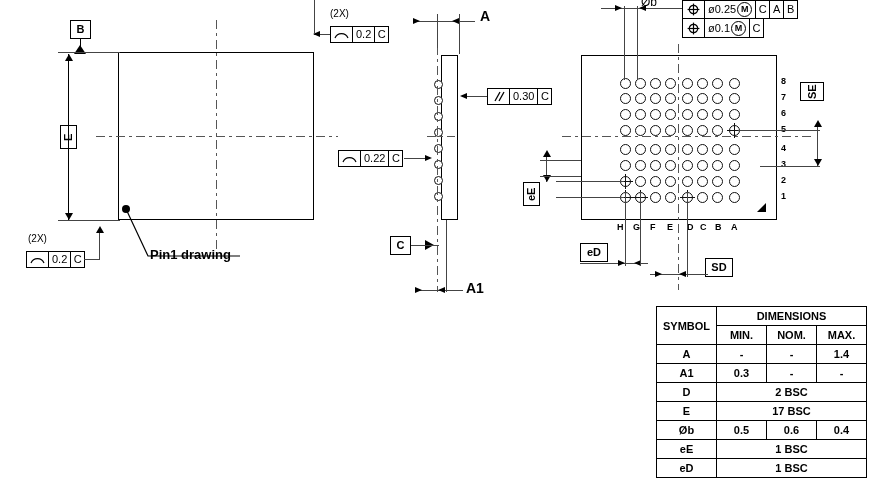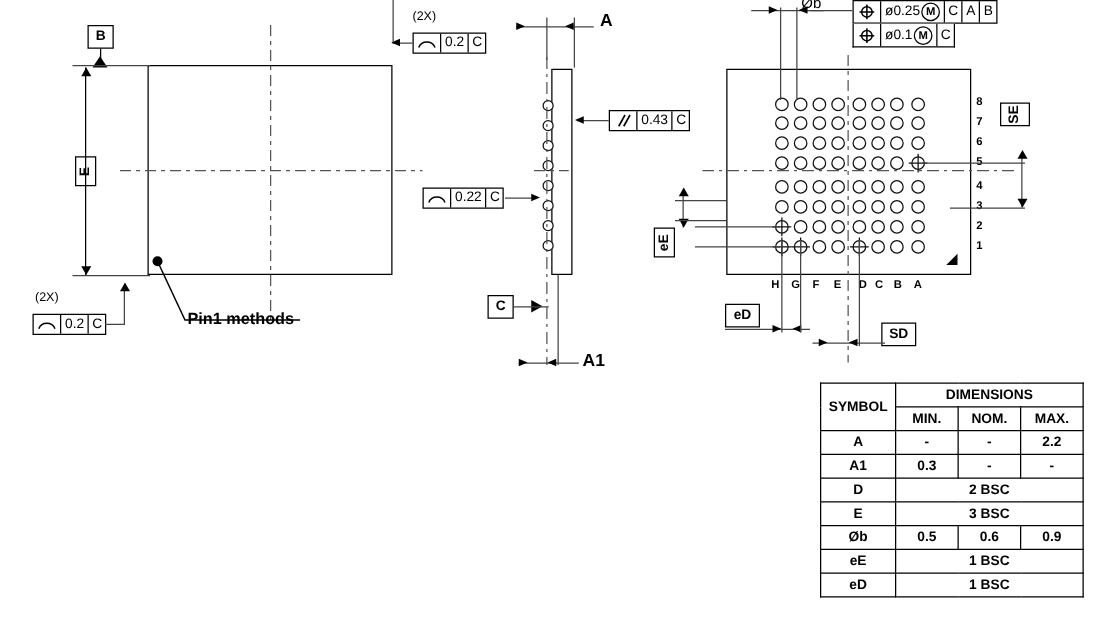--- a/index.html
+++ b/index.html
@@ -128,21 +128,21 @@
     <div class="cl-v" style="left:216px;top:20px;height:236px;"></div>
     <div class="cl-h" style="left:96px;top:136px;width:242px;"></div>
 
     <div class="pin1dot" style="left:122px;top:205px;"></div>
 
     <div class="ln" style="left:126px;top:210px;width:1px;height:0;
                 transform-origin:0 0;transform:rotate(-58deg);"></div>
     <svg class="abs" style="left:118px;top:200px;width:130px;height:62px;" viewBox="0 0 130 62">
       <polyline points="8,9 30,56 122,56" fill="none" stroke="#000" stroke-width="1.2"></polyline>
     </svg>
-    <div class="lbl b" style="left:150px;top:248px;font-size:13px;">Pin1 methods</div>
+    <div class="lbl b" style="left:150px;top:248px;font-size:13px;">Pin1 drawing</div>
 
     <div class="boxsym" style="left:70px;top:20px;width:21px;height:19px;">B</div>
     <div class="ln vl" style="left:80px;top:39px;height:13px;"></div>
     <div class="ah dtri-u" style="left:74px;top:45px;"></div>
 
     <div class="boxsym rot" style="left:60px;top:125px;width:17px;height:24px;">E</div>
     <div class="ln vl" style="left:68px;top:54px;height:166px;"></div>
     <div class="ah ah-u" style="left:64.5px;top:54px;"></div>
     <div class="ah ah-d" style="left:64.5px;top:213px;"></div>
 
@@ -214,21 +214,21 @@
     <div class="ext vl" style="left:437px;top:14px;height:34px;"></div>
     <div class="ext vl" style="left:459px;top:14px;height:40px;"></div>
 
     <div class="fcf" style="left:487px;top:88px;">
       <div class="cell sym">
         <svg class="g-par" viewBox="0 0 14 11">
           <line x1="3" y1="10" x2="8" y2="1" stroke="#000" stroke-width="1.3"></line>
           <line x1="7" y1="10" x2="12" y2="1" stroke="#000" stroke-width="1.3"></line>
         </svg>
       </div>
-      <div class="cell">0.43</div>
+      <div class="cell">0.30</div>
       <div class="cell dat">C</div>
     </div>
     <div class="ext hl" style="left:462px;top:96px;width:25px;height:1px;"></div>
     <div class="ah ah-l" style="left:460px;top:92.5px;"></div>
 
     <div class="boxsym" style="left:390px;top:236px;width:21px;height:19px;">C</div>
     <div class="ext hl" style="left:411px;top:245px;width:14px;height:1px;"></div>
     <div class="ah dtri-l" style="left:425px;top:240px;transform:scaleX(-1);"></div>
     <div class="ext hl" style="left:425px;top:245px;width:14px;height:1px;"></div>
 
@@ -425,41 +425,41 @@
         <th class="cval">MIN.</th>
         <th class="cval">NOM.</th>
         <th class="cval">MAX.</th>
       </tr>
     </thead>
     <tbody>
       <tr>
         <td>A</td>
         <td>-</td>
         <td>-</td>
-        <td>2.2</td>
+        <td>1.4</td>
       </tr>
       <tr>
         <td>A1</td>
         <td>0.3</td>
         <td>-</td>
         <td>-</td>
       </tr>
       <tr>
         <td>D</td>
         <td colspan="3">2 BSC</td>
       </tr>
       <tr>
         <td>E</td>
-        <td colspan="3">3 BSC</td>
+        <td colspan="3">17 BSC</td>
       </tr>
       <tr>
         <td>Øb</td>
         <td>0.5</td>
         <td>0.6</td>
-        <td>0.9</td>
+        <td>0.4</td>
       </tr>
       <tr>
         <td>eE</td>
         <td colspan="3">1 BSC</td>
       </tr>
       <tr>
         <td>eD</td>
         <td colspan="3">1 BSC</td>
       </tr>
     </tbody>

